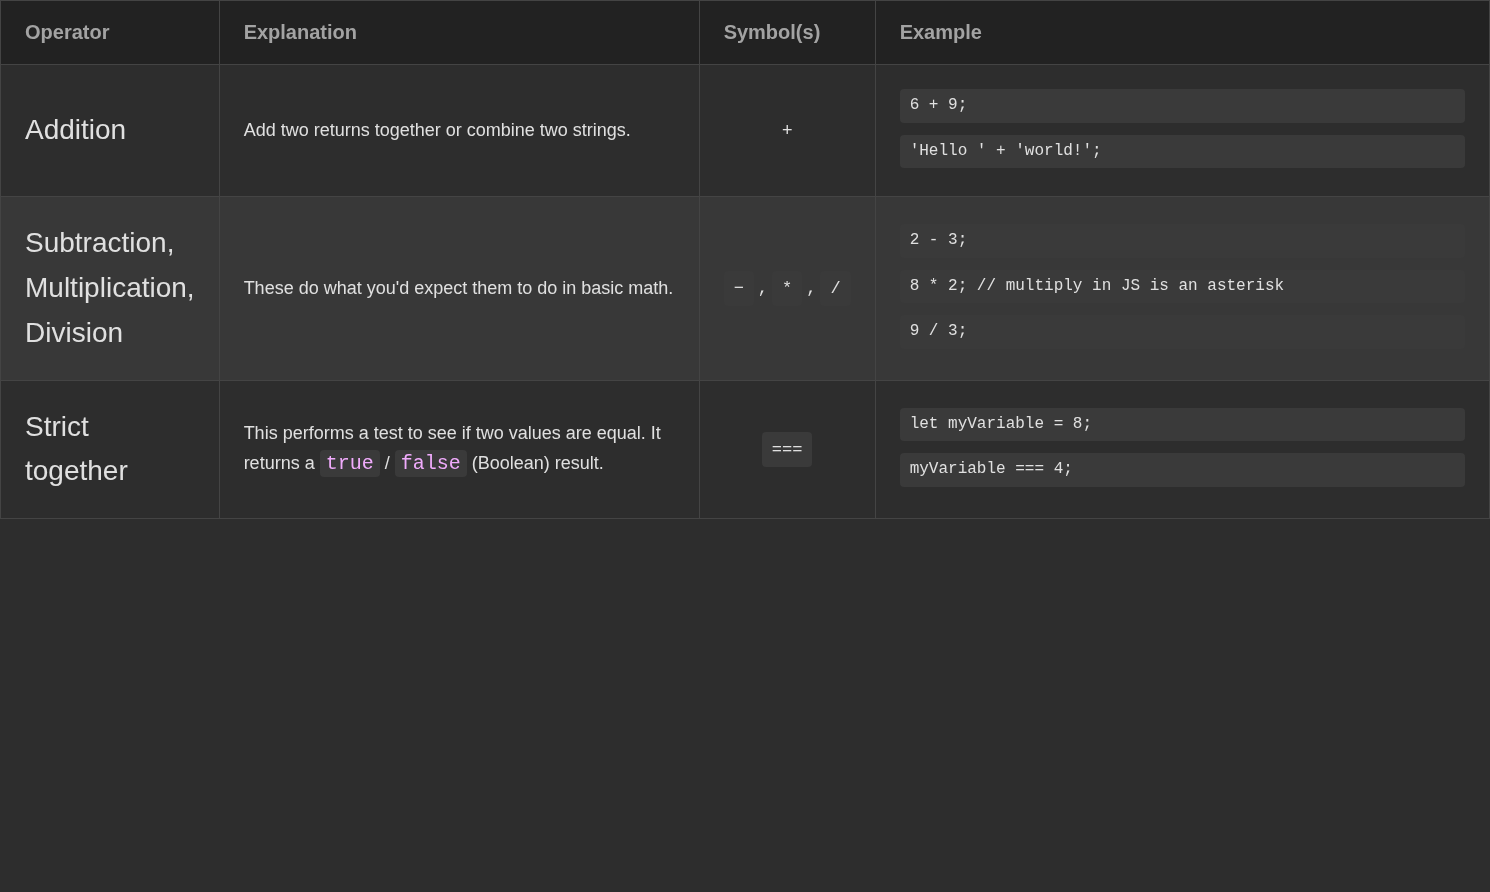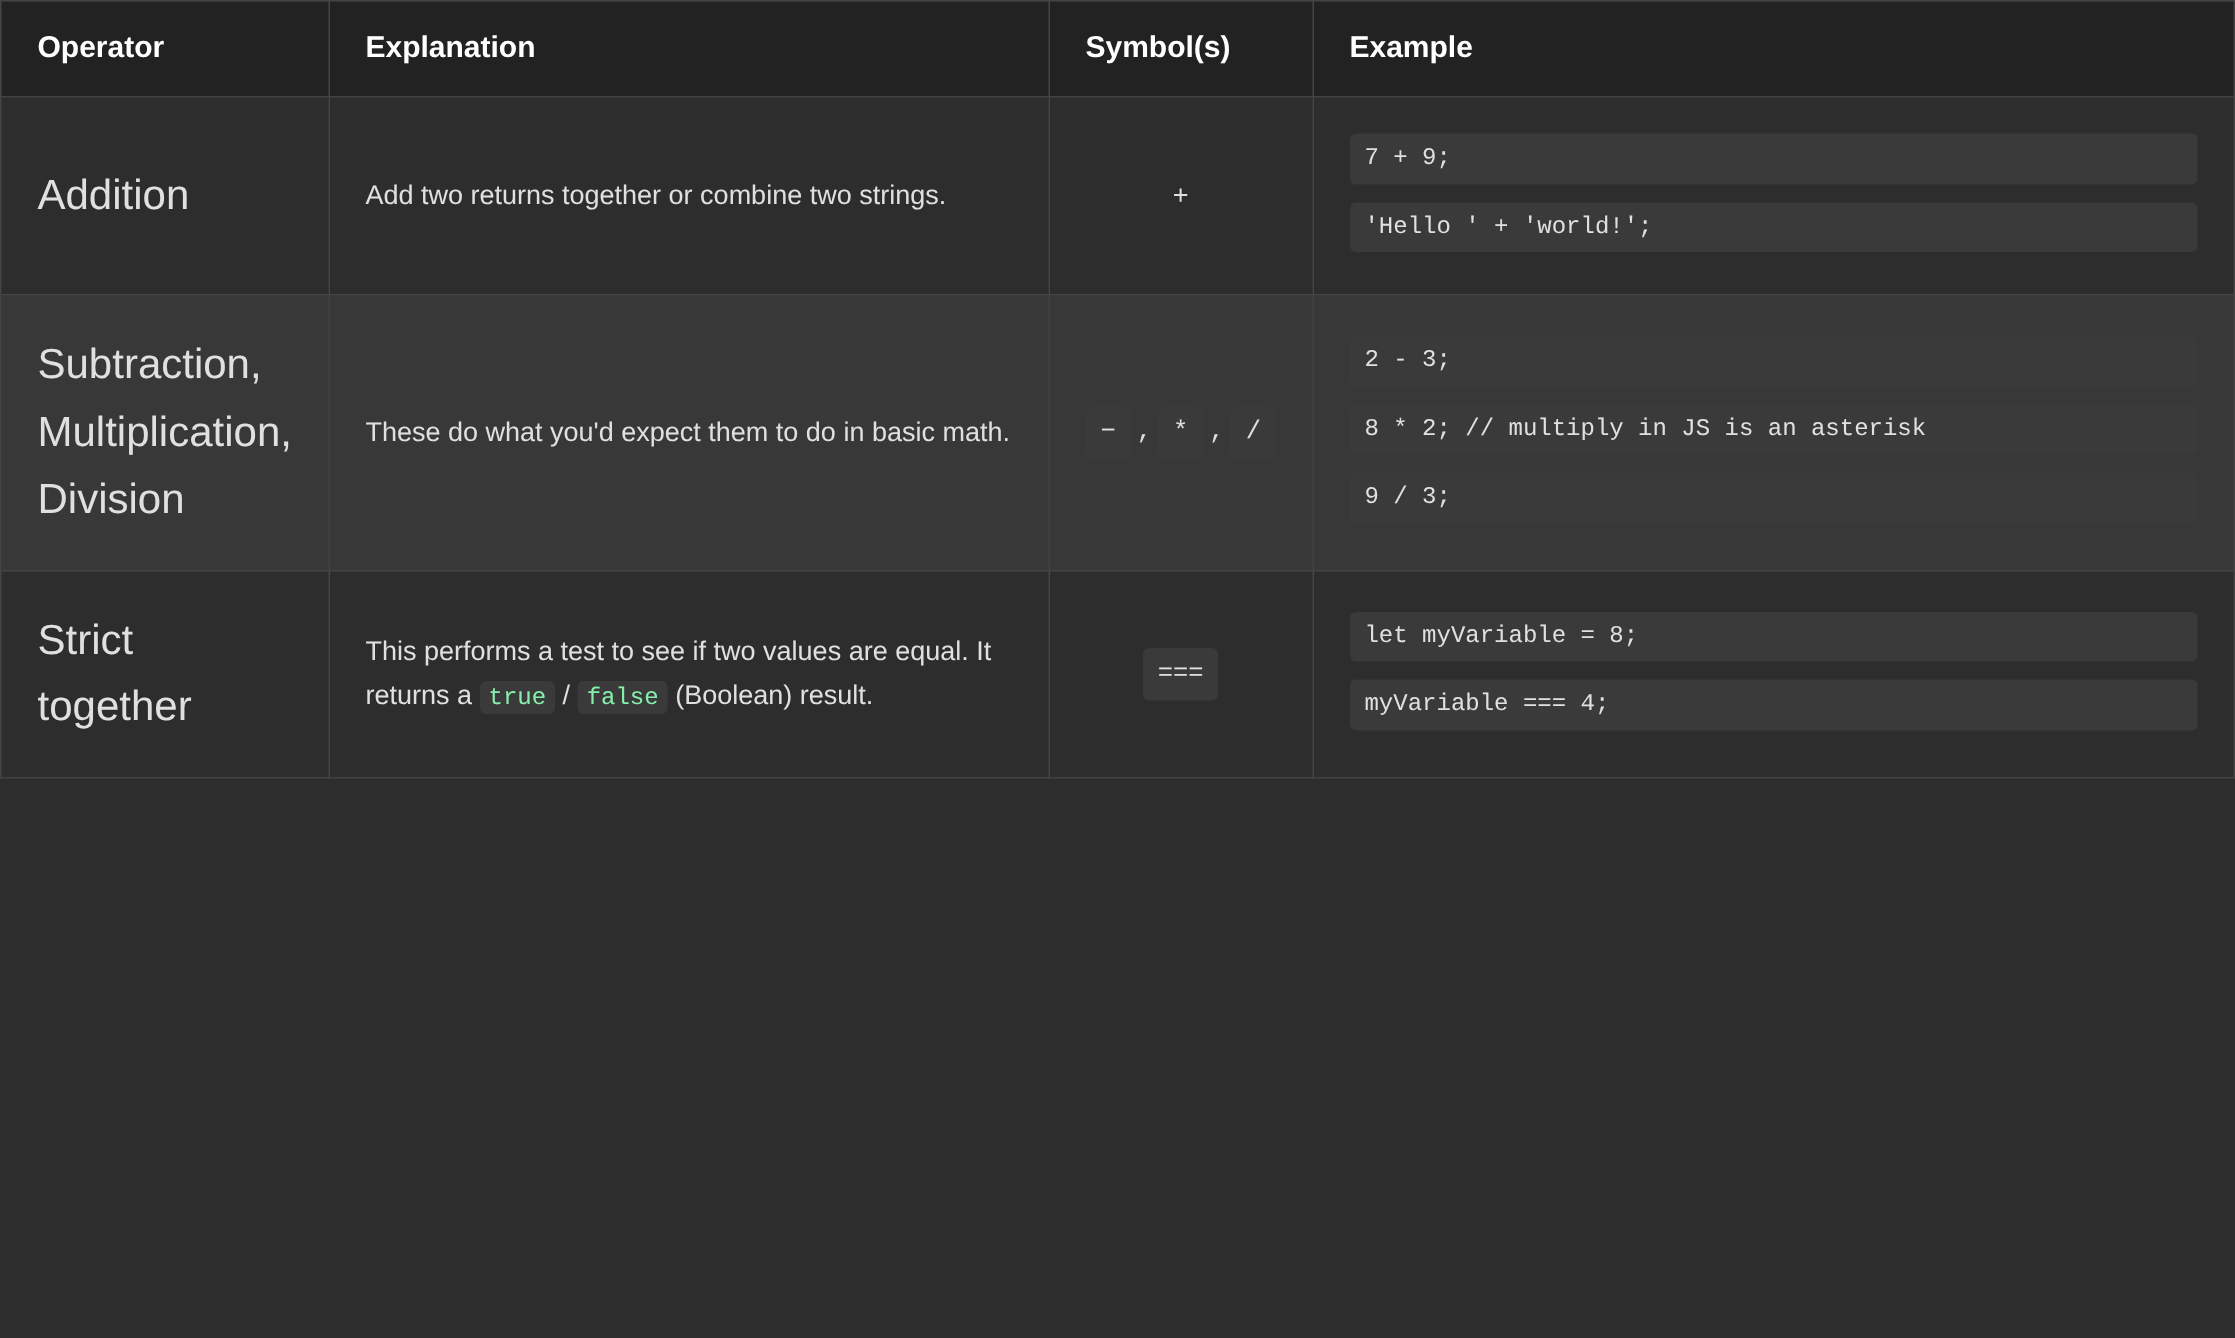--- a/index.html
+++ b/index.html
@@ -27,21 +27,21 @@
 
     thead tr {
       background-color: #222;
     }
 
     thead th {
       padding: 20px 24px;
       text-align: left;
       font-size: 20px;
       font-weight: bold;
-      color: #ffffff;
+      color: #a3a3a3;
       border: 1px solid #444;
     }
 
     tbody tr {
       border: 1px solid #444;
     }
 
     tbody tr:nth-child(odd) {
       background-color: #2d2d2d;
     }
@@ -75,22 +75,22 @@
 
     .col-example {
       width: auto;
     }
 
     code, .code-inline {
       font-family: 'Courier New', Courier, monospace;
       background-color: #3a3a3a;
       border-radius: 4px;
       padding: 2px 6px;
-      font-size: 16px;
-      color: #86efac;
+      font-size: 20px;
+      color: #f0abfc;
     }
 
     .symbol-badge {
       display: inline-block;
       background-color: #3a3a3a;
       border-radius: 4px;
       padding: 4px 10px;
       font-family: 'Courier New', Courier, monospace;
       font-size: 17px;
       color: #e0e0e0;
@@ -142,21 +142,21 @@
           <span>Addition</span>
         </td>
         <td class="col-explanation">
           <span>Add two returns together or combine two strings.</span>
         </td>
         <td class="col-symbols">
           <span>+</span>
         </td>
         <td class="col-example">
           <div class="example-lines">
-            <span class="code-block">7 + 9;</span>
+            <span class="code-block">6 + 9;</span>
             <span class="code-block">'Hello ' + 'world!';</span>
           </div>
         </td>
       </tr>
 
       <tr>
         <td class="col-operator">
           <span>Subtraction, Multiplication, Division</span>
         </td>
         <td class="col-explanation">

